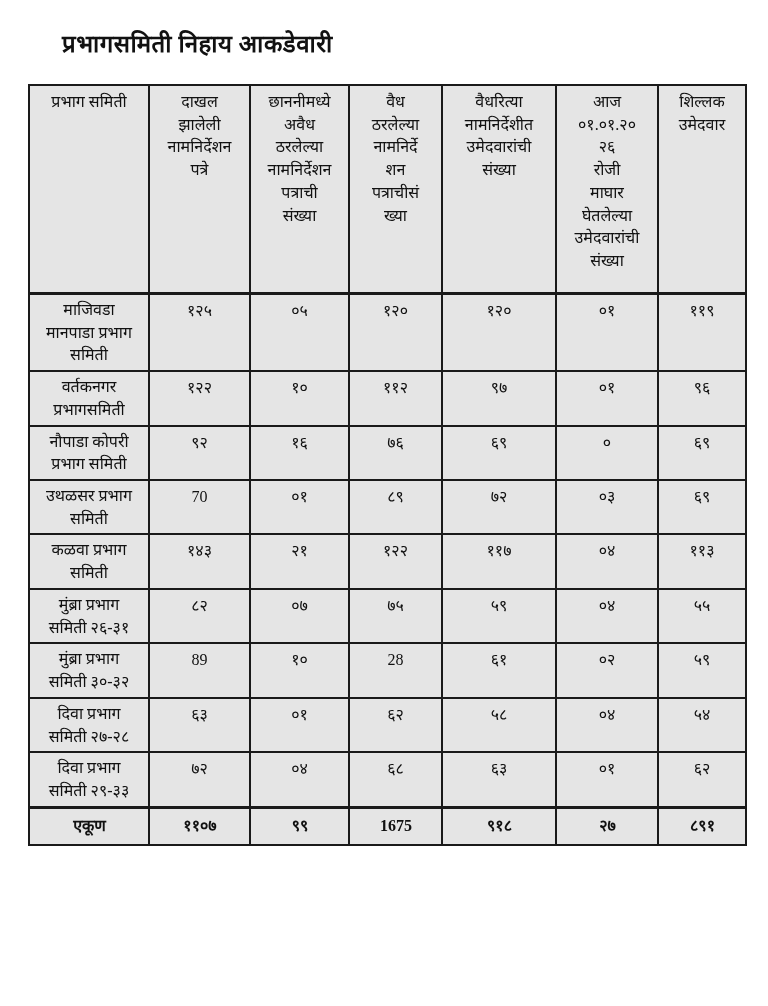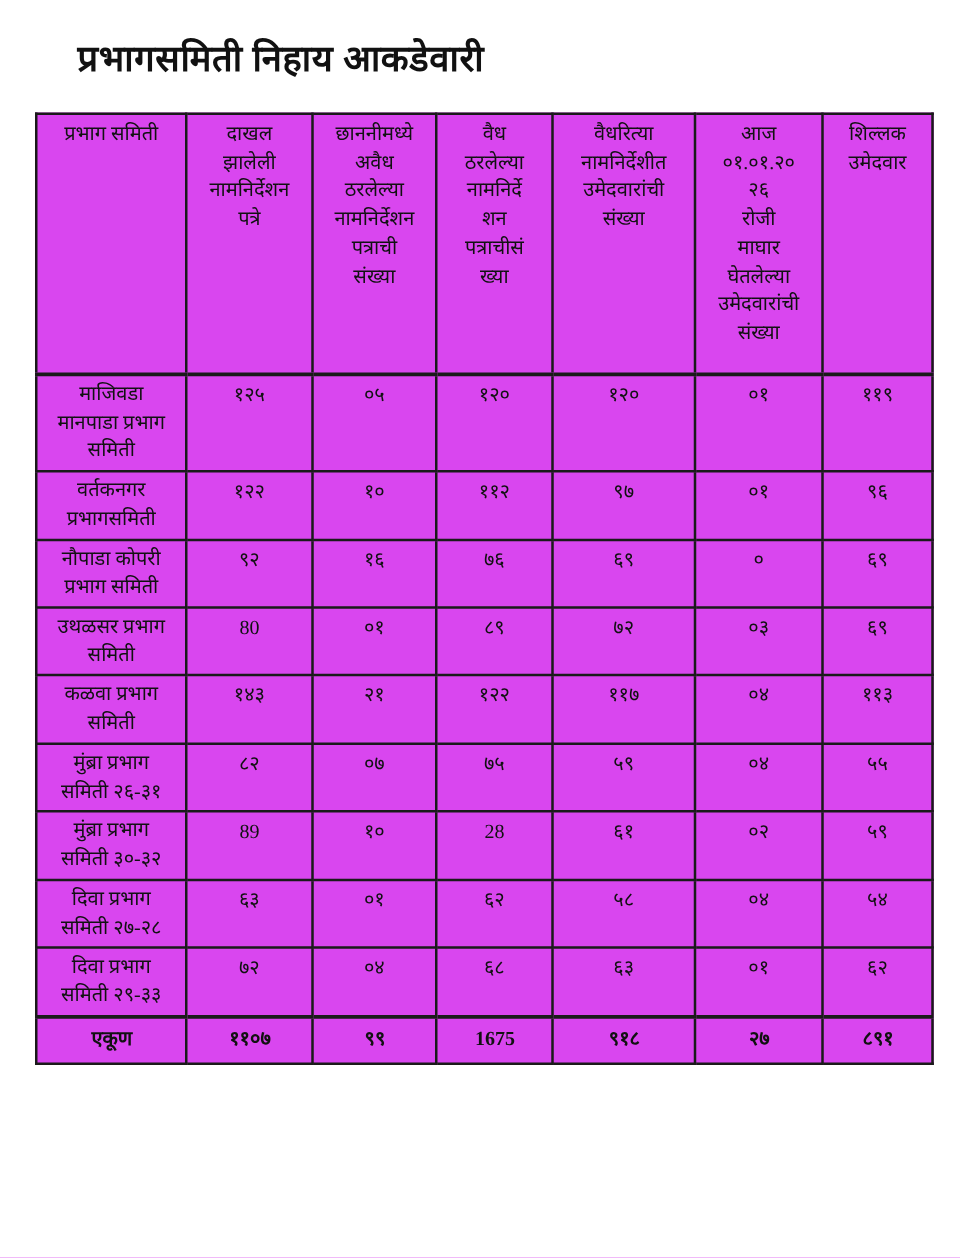--- a/index.html
+++ b/index.html
@@ -15,30 +15,30 @@
     overflow: hidden;
   }
   .page {
     box-sizing: border-box;
     width: 768px;
     height: 1006px;
     padding: 26px 21px 0 28px;
     background: #ffffff;
   }
   .doc-title {
-    font-size: 29px;
+    font-size: 24px;
     font-weight: bold;
     margin: 0 0 25px 34px;
     letter-spacing: 0.5px;
   }
   table.stats {
     border-collapse: collapse;
     table-layout: fixed;
     width: 717px;
-    background: #d946ef;
+    background: #e5e5e5;
   }
   table.stats th,
   table.stats td {
     border: 2px solid #1a1a1a;
     vertical-align: top;
     text-align: center;
     padding: 3px 2px;
     font-size: 16px;
     line-height: 1.42;
     white-space: pre-line;
@@ -145,21 +145,21 @@
           <td class="num">९२</td>
           <td class="num">१६</td>
           <td class="num">७६</td>
           <td class="num">६९</td>
           <td class="num">०</td>
           <td class="num">६९</td>
         </tr>
         <tr>
           <td class="name">उथळसर प्रभाग
 समिती</td>
-          <td class="num">80</td>
+          <td class="num">70</td>
           <td class="num">०१</td>
           <td class="num">८९</td>
           <td class="num">७२</td>
           <td class="num">०३</td>
           <td class="num">६९</td>
         </tr>
         <tr>
           <td class="name">कळवा प्रभाग
 समिती</td>
           <td class="num">१४३</td>

